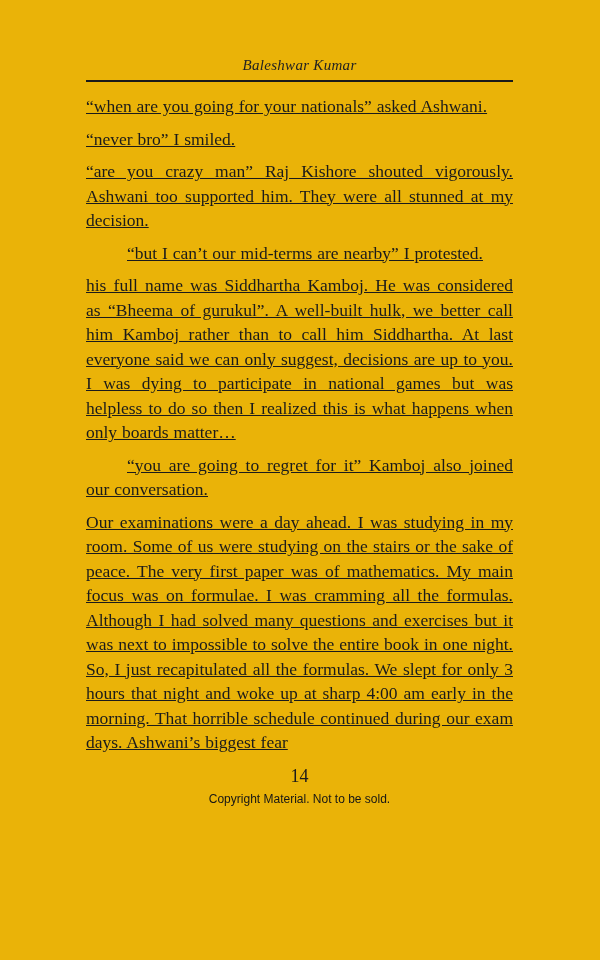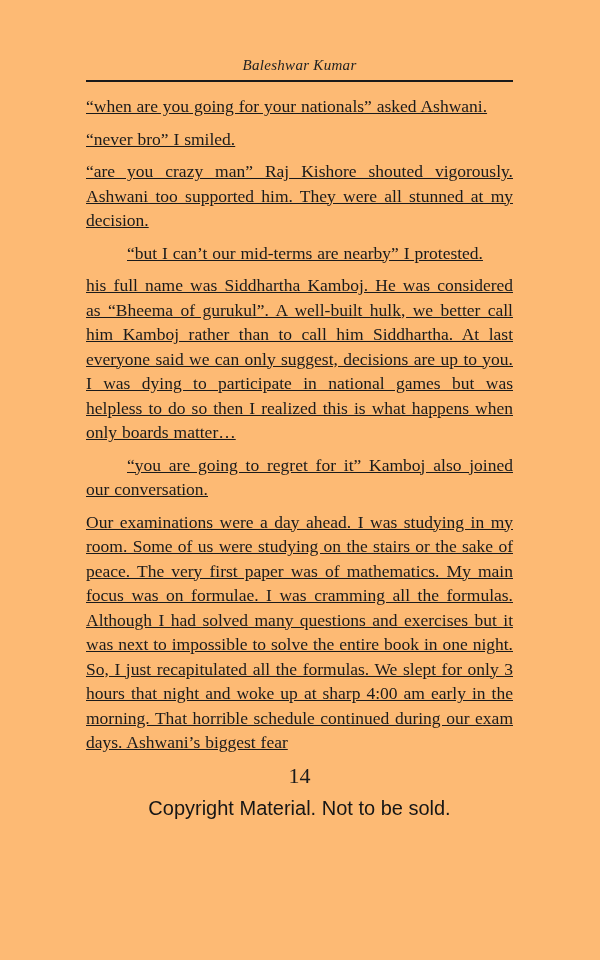--- a/index.html
+++ b/index.html
@@ -4,21 +4,21 @@
 <style>
   html, body {
     margin: 0;
     padding: 0;
     background: #ffffff;
   }
   .page {
     position: relative;
     width: 600px;
     height: 960px;
-    background: #fdba74;
+    background: #eab308;
     overflow: hidden;
     font-family: "Liberation Serif", serif;
     color: #1b1b1b;
   }
   .content {
     margin: 0 87px 0 86px; 
   }
   .running-head {
     padding-top: 57px;
     text-align: center;
@@ -45,28 +45,28 @@
     text-decoration: underline;
   }
   .para.indent {
     text-indent: 41px;
   }
   .footer {
     margin-top: 11px;
     text-align: center;
   }
   .page-number {
-    font-size: 22px;
+    font-size: 18px;
     line-height: 20px;
     color: #1b1b1b;
   }
   .copyright {
-    margin-top: 12px;
+    margin-top: 3px;
     font-family: "Liberation Sans", sans-serif;
-    font-size: 20px;
+    font-size: 12px;
     line-height: 20px;
     color: #161616;
   }
 </style>
 </head>
 <body>
 
 <div class="page">
   <div class="content">
     <div class="running-head">Baleshwar Kumar</div>

